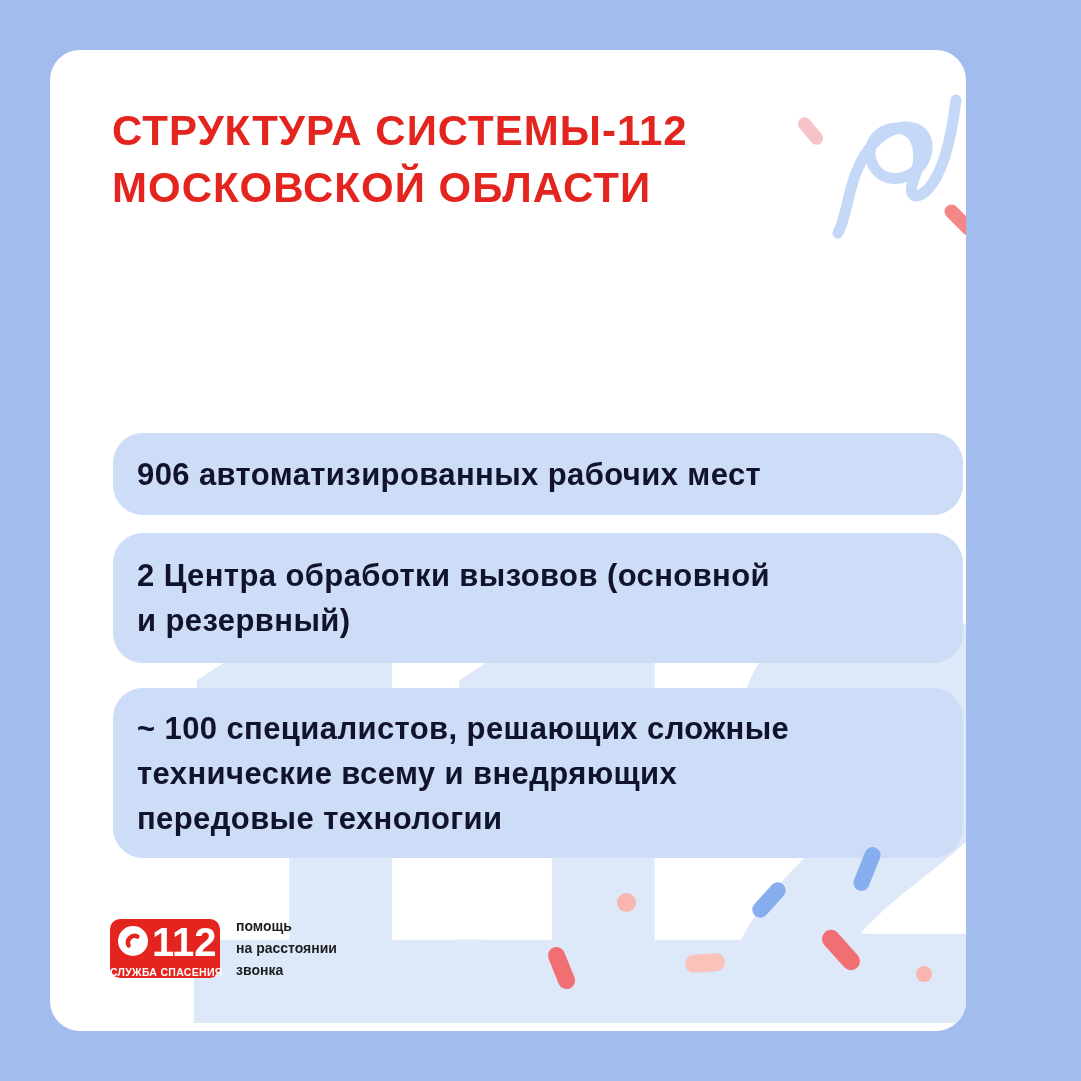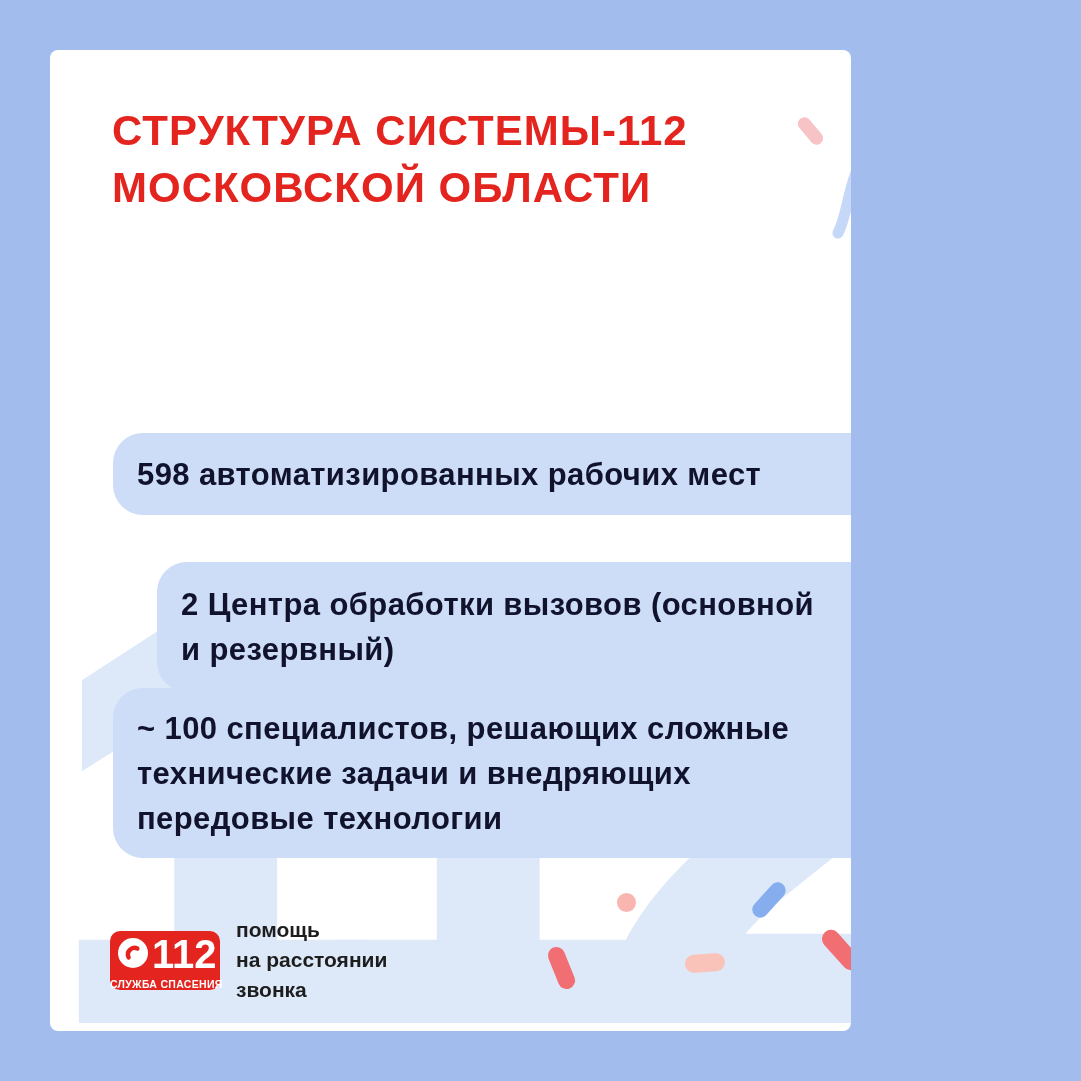--- a/index.html
+++ b/index.html
@@ -4,22 +4,22 @@
 <style>
   html,body{margin:0;padding:0;}
   body{
     width:1081px;height:1081px;
     background:#a3bcee;
     font-family:"Liberation Sans", sans-serif;
     position:relative;overflow:hidden;
   }
   .card{
     position:absolute;left:50px;top:50px;
-    width:801px;height:981px;
-    background:#ffffff;border-radius:8px;
+    width:916px;height:981px;
+    background:#ffffff;border-radius:30px;
     overflow:hidden;
   }
   .watermark{
     position:absolute;right:-55px;bottom:-65px;
     font-size:560px;line-height:1;font-weight:800;
     letter-spacing:-18px;
     color:#dde8f9;
     -webkit-text-stroke:26px #dde8f9;
     user-select:none;
   }
@@ -37,21 +37,21 @@
     box-sizing:border-box;padding:0 30px 0 24px;
   }
   .stat-box .stat-text{
     font-size:31px;line-height:45px;font-weight:700;
     letter-spacing:0.4px;
     color:#10132b;
     white-space:pre-line;
   }
   .box-1{top:233px;height:128px;}
   .box-2{top:383px;height:82px;}
-  .box-3{top:512px;height:130px;margin-left:44px;}
+  .box-3{top:483px;height:130px;}
   .box-4{top:638px;height:170px;}
 
   .decor-svg{position:absolute;left:0;top:0;pointer-events:none;}
 
   .confetti{position:absolute;}
   .pill{border-radius:999px;}
 
   .logo-row{
     position:absolute;left:60px;top:865px;
     display:flex;align-items:center;gap:16px;
@@ -71,21 +71,21 @@
     font-size:40px;font-weight:800;color:#ffffff;
     letter-spacing:0px;
   }
   .logo-caption{
     position:absolute;left:0;right:0;bottom:0;
     text-align:center;
     font-size:10.5px;font-weight:700;color:#ffffff;
     letter-spacing:0.3px;white-space:nowrap;
   }
   .tagline{
-    font-size:21px;line-height:30px;font-weight:700;
+    font-size:14px;line-height:22px;font-weight:700;
     color:#1d1d1d;white-space:pre-line;
   }
 </style>
 </head>
 <body>
 
 <div class="card">
 
   <div class="watermark">112</div>
 
@@ -100,29 +100,29 @@
              C 895 121, 902 83, 906 50" fill="none" stroke="#c5d8f7" stroke-width="11" stroke-linecap="round"></path>
   </svg>
 
   <div class="confetti pill" style="left:754px;top:65px;width:13px;height:32px;background:#f8c3c7;transform:rotate(-40deg);"></div>
   <div class="confetti pill" style="left:903px;top:151px;width:14px;height:38px;background:#f48686;transform:rotate(-45deg);"></div>
 
   <div class="page-title">СТРУКТУРА СИСТЕМЫ-112
 МОСКОВСКОЙ ОБЛАСТИ</div>
 
   <div class="stat-box box-2">
-    <div class="stat-text">598 автоматизированных рабочих мест</div>
+    <div class="stat-text">906 автоматизированных рабочих мест</div>
   </div>
   <div class="stat-box box-3">
     <div class="stat-text">2 Центра обработки вызовов (основной
 и резервный)</div>
   </div>
   <div class="stat-box box-4">
     <div class="stat-text">~ 100 специалистов, решающих сложные
-технические задачи и внедряющих
+технические всему и внедряющих
 передовые технологии</div>
   </div>
 
   <div class="confetti" style="left:567px;top:843px;width:19px;height:19px;border-radius:50%;background:#f9b6b0;"></div>
   <div class="confetti pill" style="left:503px;top:896px;width:17px;height:44px;background:#f16f73;transform:rotate(-22deg);"></div>
   <div class="confetti pill" style="left:635px;top:904px;width:40px;height:18px;background:#fac3ba;transform:rotate(-4deg);"></div>
   <div class="confetti pill" style="left:711px;top:829px;width:16px;height:42px;background:#86adee;transform:rotate(42deg);"></div>
   <div class="confetti pill" style="left:809px;top:796px;width:16px;height:46px;background:#86adee;transform:rotate(22deg);"></div>
   <div class="confetti pill" style="left:782px;top:876px;width:18px;height:48px;background:#f16f73;transform:rotate(-42deg);"></div>
   <div class="confetti" style="left:866px;top:916px;width:16px;height:16px;border-radius:50%;background:#f9b6b0;"></div>

